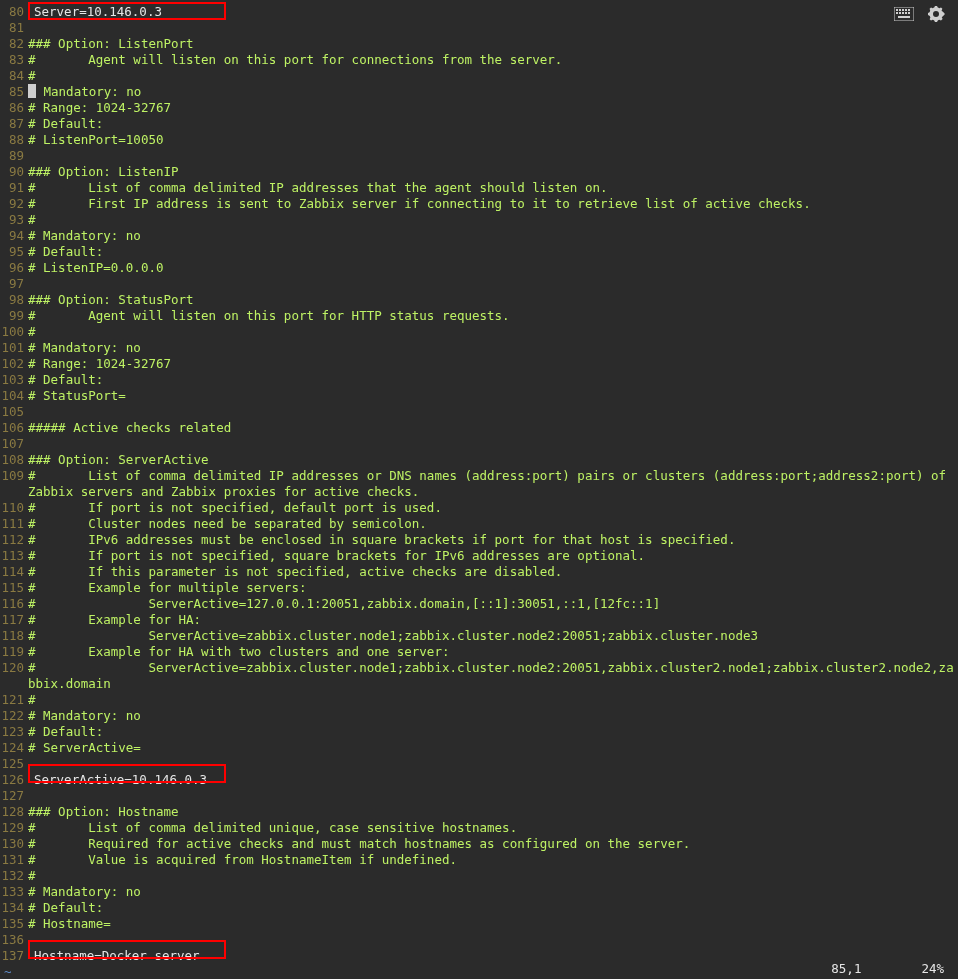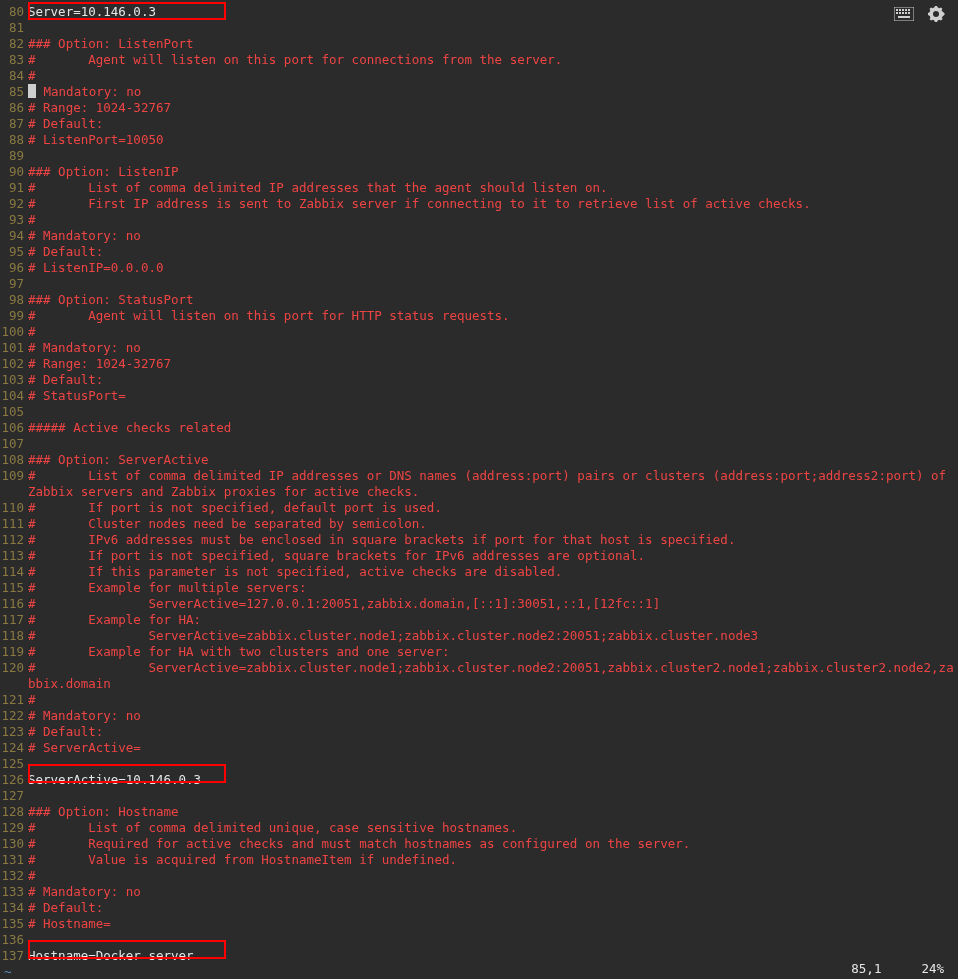--- a/index.html
+++ b/index.html
@@ -28,26 +28,26 @@
   }
   .gutter {
     width: 28px;
     text-align: right;
     color: #8a7a42;
     padding-right: 4px;
     user-select: none;
     flex-shrink: 0;
   }
   .code {
-    color: #ef4444;
+    color: #bef264;
     white-space: pre-wrap;
     word-break: break-all;
     flex: 1;
   }
-  .code.plain { color: #e6e6e6; }
+  .code.plain { color: #e6e6e6; padding-left: 6px; }
   .cursor-mark {
     display: inline-block;
     width: 8px;
     height: 14px;
     background: #cfcfcf;
     vertical-align: text-top;
   }
   .tilde { color: #5f89c4; padding-left: 4px; }
   .highlight-box {
     position: absolute;
@@ -63,21 +63,21 @@
     align-items: center;
   }
   .toolbar svg { fill: #cfcfcf; }
   .statusbar {
     position: absolute;
     bottom: 2px;
     right: 14px;
     color: #e6e6e6;
     font-size: 12.5px;
     display: flex;
-    gap: 40px;
+    gap: 60px;
   }
 </style>
 </head>
 <body>
 
 <div class="editor" id="editor"><div class="line"><span class="gutter">80</span><span class="code plain">Server=10.146.0.3</span></div><div class="line"><span class="gutter">81</span><span class="code"></span></div><div class="line"><span class="gutter">82</span><span class="code">### Option: ListenPort</span></div><div class="line"><span class="gutter">83</span><span class="code">#       Agent will listen on this port for connections from the server.</span></div><div class="line"><span class="gutter">84</span><span class="code">#</span></div><div class="line"><span class="gutter">85</span><span class="code"><span class="cursor-mark"></span> Mandatory: no</span></div><div class="line"><span class="gutter">86</span><span class="code"># Range: 1024-32767</span></div><div class="line"><span class="gutter">87</span><span class="code"># Default:</span></div><div class="line"><span class="gutter">88</span><span class="code"># ListenPort=10050</span></div><div class="line"><span class="gutter">89</span><span class="code"></span></div><div class="line"><span class="gutter">90</span><span class="code">### Option: ListenIP</span></div><div class="line"><span class="gutter">91</span><span class="code">#       List of comma delimited IP addresses that the agent should listen on.</span></div><div class="line"><span class="gutter">92</span><span class="code">#       First IP address is sent to Zabbix server if connecting to it to retrieve list of active checks.</span></div><div class="line"><span class="gutter">93</span><span class="code">#</span></div><div class="line"><span class="gutter">94</span><span class="code"># Mandatory: no</span></div><div class="line"><span class="gutter">95</span><span class="code"># Default:</span></div><div class="line"><span class="gutter">96</span><span class="code"># ListenIP=0.0.0.0</span></div><div class="line"><span class="gutter">97</span><span class="code"></span></div><div class="line"><span class="gutter">98</span><span class="code">### Option: StatusPort</span></div><div class="line"><span class="gutter">99</span><span class="code">#       Agent will listen on this port for HTTP status requests.</span></div><div class="line"><span class="gutter">100</span><span class="code">#</span></div><div class="line"><span class="gutter">101</span><span class="code"># Mandatory: no</span></div><div class="line"><span class="gutter">102</span><span class="code"># Range: 1024-32767</span></div><div class="line"><span class="gutter">103</span><span class="code"># Default:</span></div><div class="line"><span class="gutter">104</span><span class="code"># StatusPort=</span></div><div class="line"><span class="gutter">105</span><span class="code"></span></div><div class="line"><span class="gutter">106</span><span class="code">##### Active checks related</span></div><div class="line"><span class="gutter">107</span><span class="code"></span></div><div class="line"><span class="gutter">108</span><span class="code">### Option: ServerActive</span></div><div class="line" style="height: 32px;"><span class="gutter">109</span><span class="code">#       List of comma delimited IP addresses or DNS names (address:port) pairs or clusters (address:port;address2:port) of Zabbix servers and Zabbix proxies for active checks.</span></div><div class="line"><span class="gutter">110</span><span class="code">#       If port is not specified, default port is used.</span></div><div class="line"><span class="gutter">111</span><span class="code">#       Cluster nodes need be separated by semicolon.</span></div><div class="line"><span class="gutter">112</span><span class="code">#       IPv6 addresses must be enclosed in square brackets if port for that host is specified.</span></div><div class="line"><span class="gutter">113</span><span class="code">#       If port is not specified, square brackets for IPv6 addresses are optional.</span></div><div class="line"><span class="gutter">114</span><span class="code">#       If this parameter is not specified, active checks are disabled.</span></div><div class="line"><span class="gutter">115</span><span class="code">#       Example for multiple servers:</span></div><div class="line"><span class="gutter">116</span><span class="code">#               ServerActive=127.0.0.1:20051,zabbix.domain,[::1]:30051,::1,[12fc::1]</span></div><div class="line"><span class="gutter">117</span><span class="code">#       Example for HA:</span></div><div class="line"><span class="gutter">118</span><span class="code">#               ServerActive=zabbix.cluster.node1;zabbix.cluster.node2:20051;zabbix.cluster.node3</span></div><div class="line"><span class="gutter">119</span><span class="code">#       Example for HA with two clusters and one server:</span></div><div class="line" style="height: 32px;"><span class="gutter">120</span><span class="code">#               ServerActive=zabbix.cluster.node1;zabbix.cluster.node2:20051,zabbix.cluster2.node1;zabbix.cluster2.node2,zabbix.domain</span></div><div class="line"><span class="gutter">121</span><span class="code">#</span></div><div class="line"><span class="gutter">122</span><span class="code"># Mandatory: no</span></div><div class="line"><span class="gutter">123</span><span class="code"># Default:</span></div><div class="line"><span class="gutter">124</span><span class="code"># ServerActive=</span></div><div class="line"><span class="gutter">125</span><span class="code"></span></div><div class="line"><span class="gutter">126</span><span class="code plain">ServerActive=10.146.0.3</span></div><div class="line"><span class="gutter">127</span><span class="code"></span></div><div class="line"><span class="gutter">128</span><span class="code">### Option: Hostname</span></div><div class="line"><span class="gutter">129</span><span class="code">#       List of comma delimited unique, case sensitive hostnames.</span></div><div class="line"><span class="gutter">130</span><span class="code">#       Required for active checks and must match hostnames as configured on the server.</span></div><div class="line"><span class="gutter">131</span><span class="code">#       Value is acquired from HostnameItem if undefined.</span></div><div class="line"><span class="gutter">132</span><span class="code">#</span></div><div class="line"><span class="gutter">133</span><span class="code"># Mandatory: no</span></div><div class="line"><span class="gutter">134</span><span class="code"># Default:</span></div><div class="line"><span class="gutter">135</span><span class="code"># Hostname=</span></div><div class="line"><span class="gutter">136</span><span class="code"></span></div><div class="line"><span class="gutter">137</span><span class="code plain">Hostname=Docker server</span></div><div class="line"><span class="tilde">~</span></div></div>
 
 <div class="toolbar">
   <span>
     <svg width="20" height="14" viewBox="0 0 20 14">

